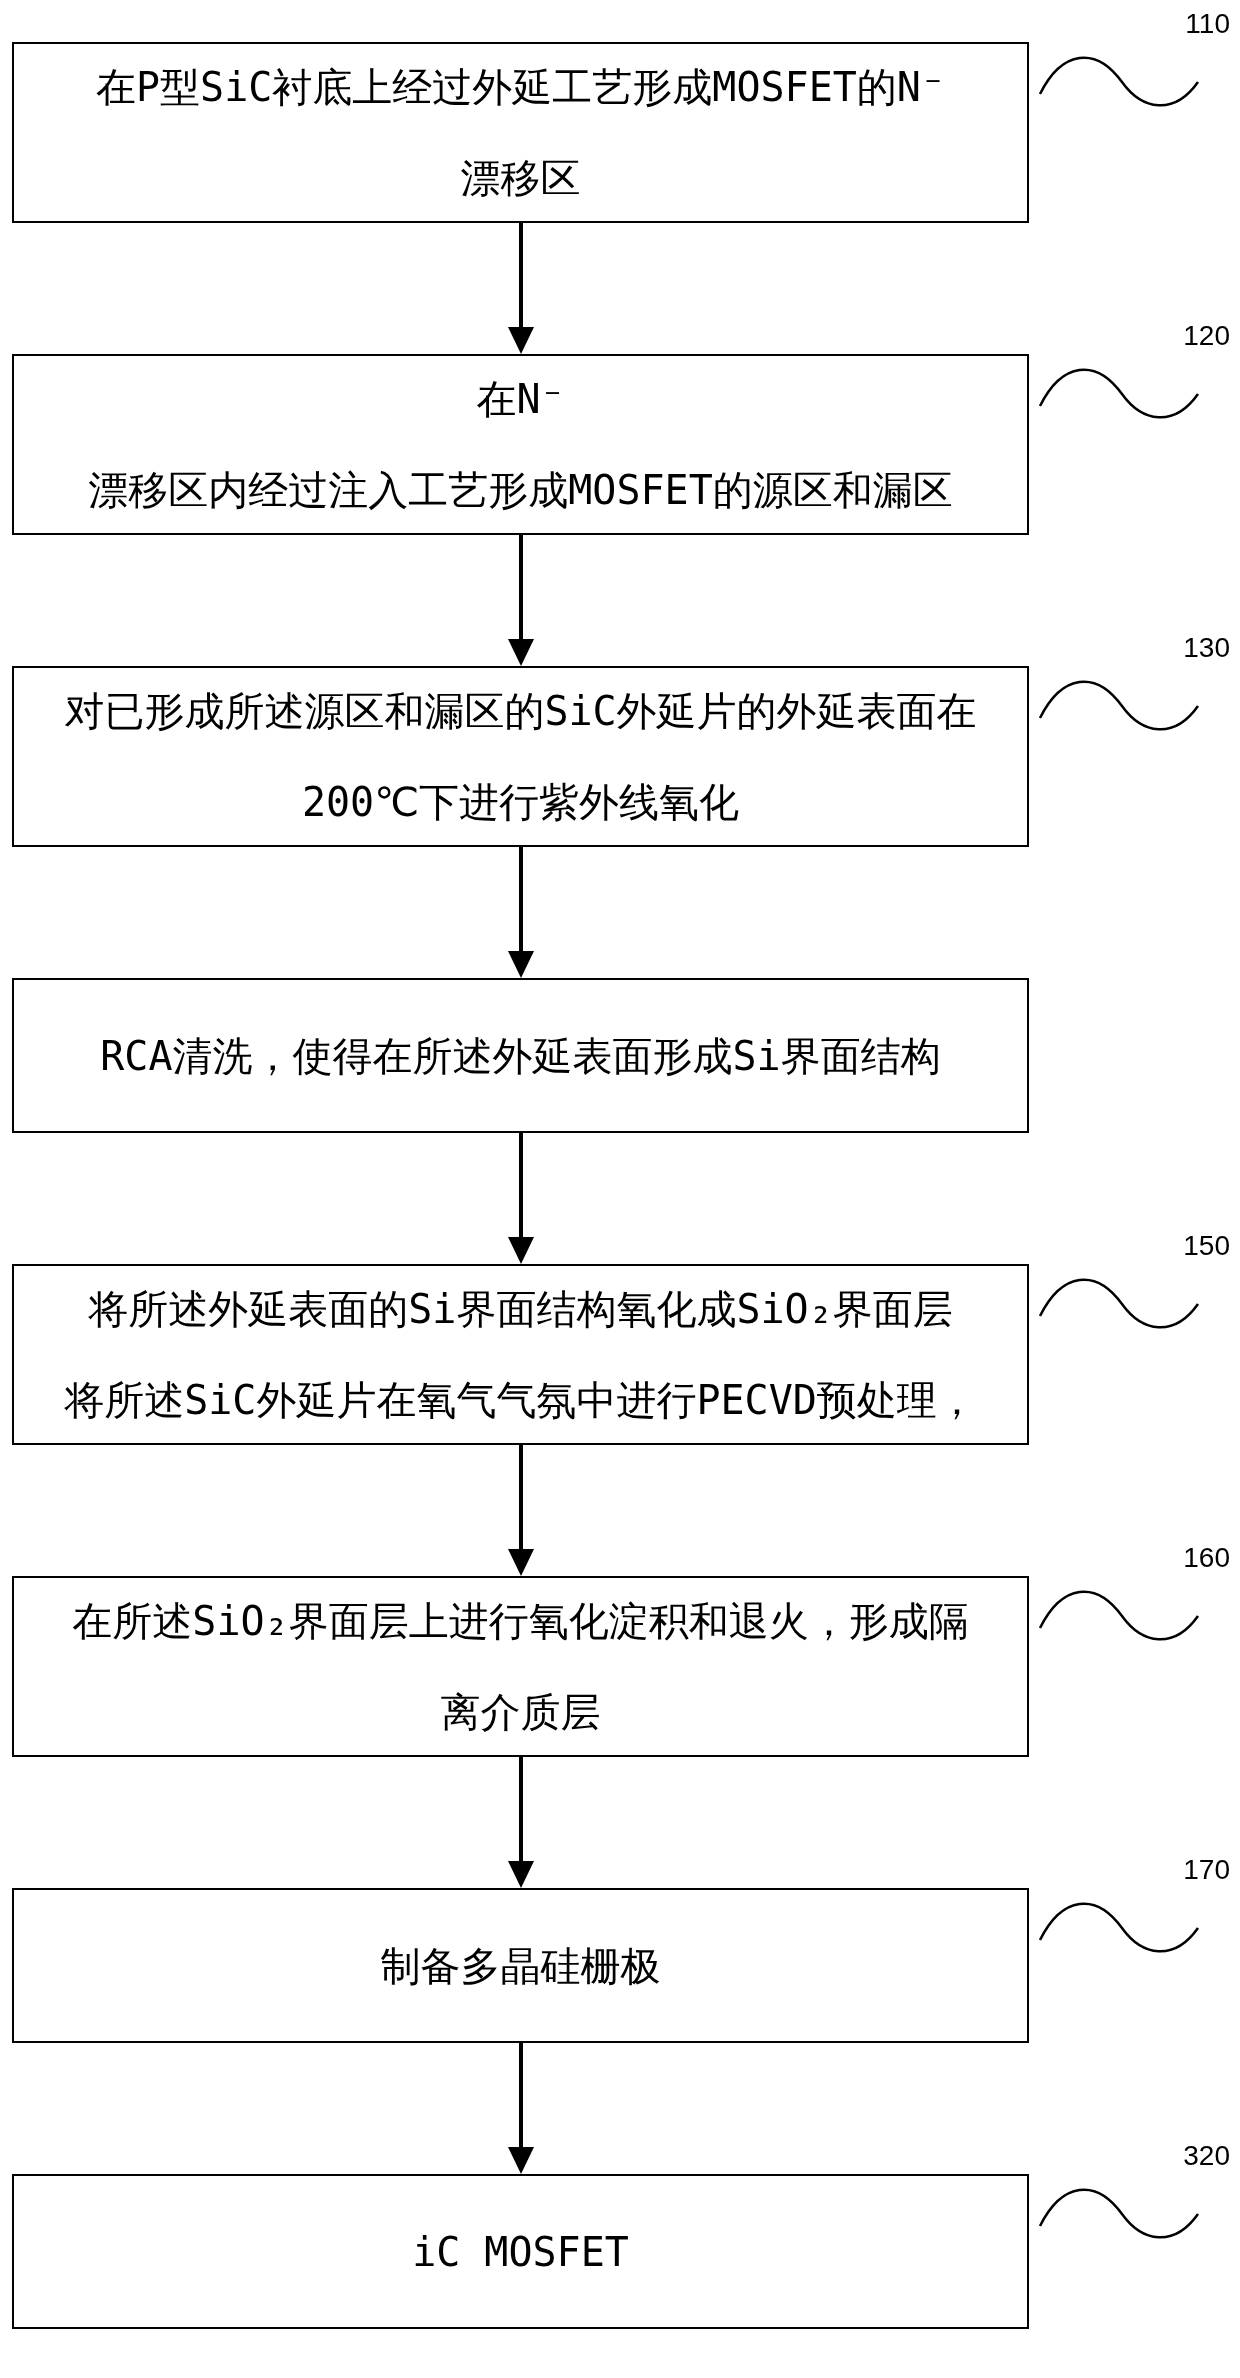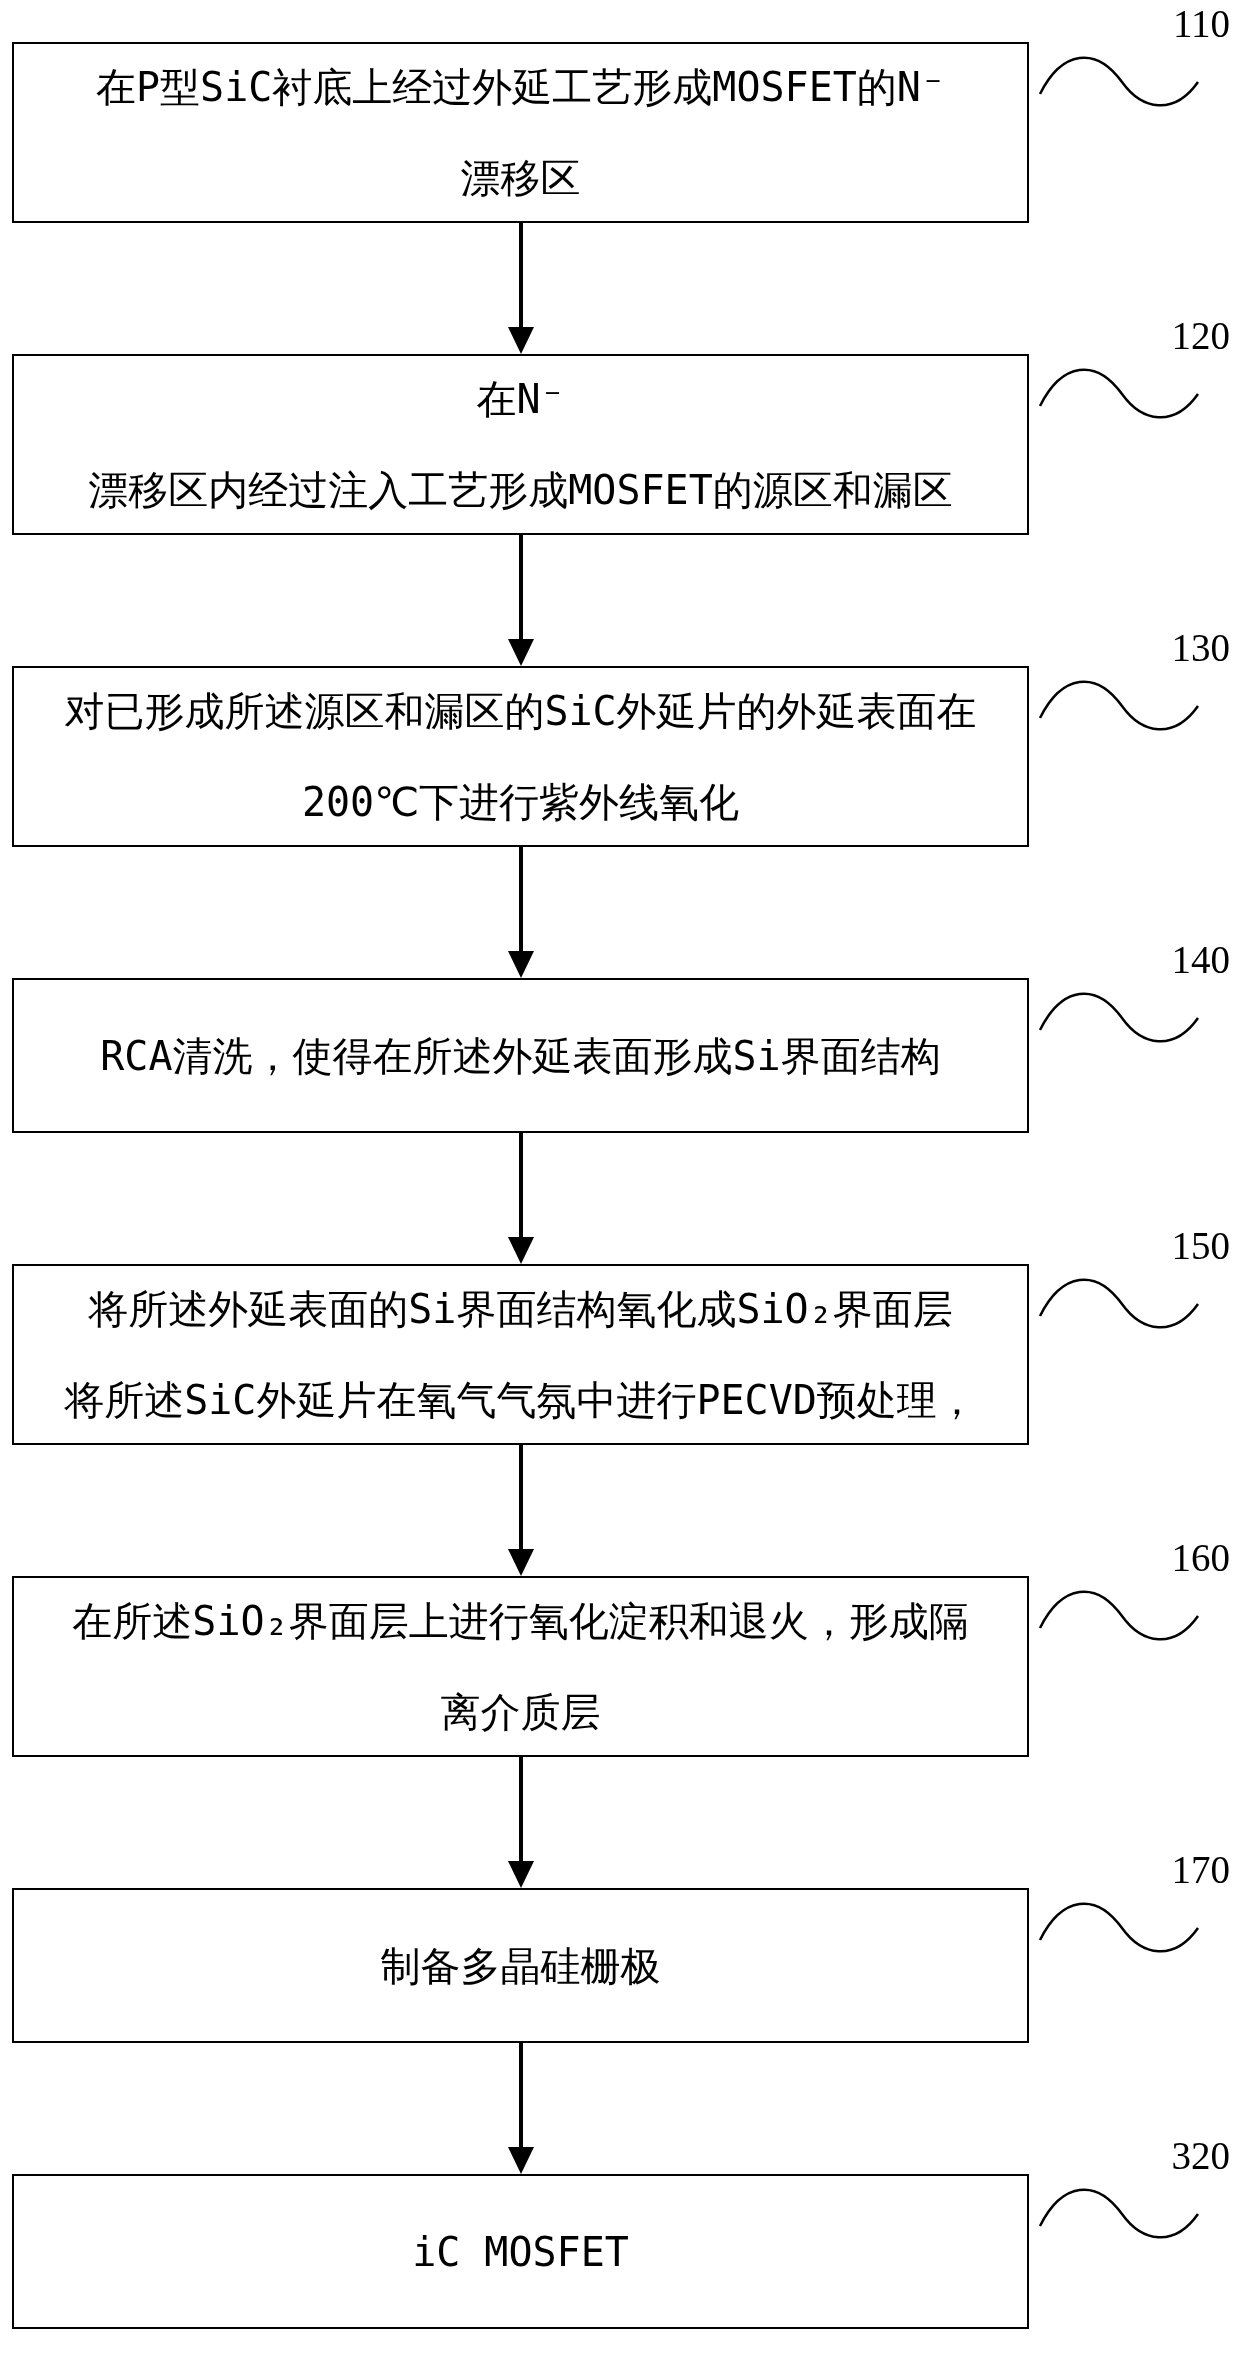--- a/index.html
+++ b/index.html
@@ -50,22 +50,22 @@
   .ref {
     position: absolute;
     top: -34px;
     right: 8px;
     width: 230px;
     text-align: right;
     pointer-events: none;
   }
   .ref-number {
     display: block;
-    font-family: Liberation Serif, serif;
-    font-size: 39px;
+    font-family: Liberation Sans, sans-serif;
+    font-size: 28px;
     line-height: 32px;
     padding-right: 2px;
   }
   .ref-squiggle {
     display: block;
     margin: 4px 28px 0 auto;
   }
 
   .arrow-gap {
     margin-left: 12px;
@@ -142,26 +142,20 @@
       <span class="step-line">200℃下进行紫外线氧化</span>
     </div>
   </div>
 
   <div class="arrow-gap">
     <div class="arrow-shaft"></div>
     <div class="arrow-head"></div>
   </div>
 
   <div class="step-row">
-    <div class="ref">
-      <span class="ref-number">140</span>
-      <svg class="ref-squiggle" width="168" height="78" viewBox="0 0 168 78">
-        <path d="M4,50 C26,6 60,2 86,38 C106,66 138,72 162,38" fill="none" stroke="#000000" stroke-width="2.5"></path>
-      </svg>
-    </div>
     <div class="step-box">
       <span class="step-line">RCA清洗，使得在所述外延表面形成Si界面结构</span>
 
     </div>
   </div>
 
   <div class="arrow-gap">
     <div class="arrow-shaft"></div>
     <div class="arrow-head"></div>
   </div>

